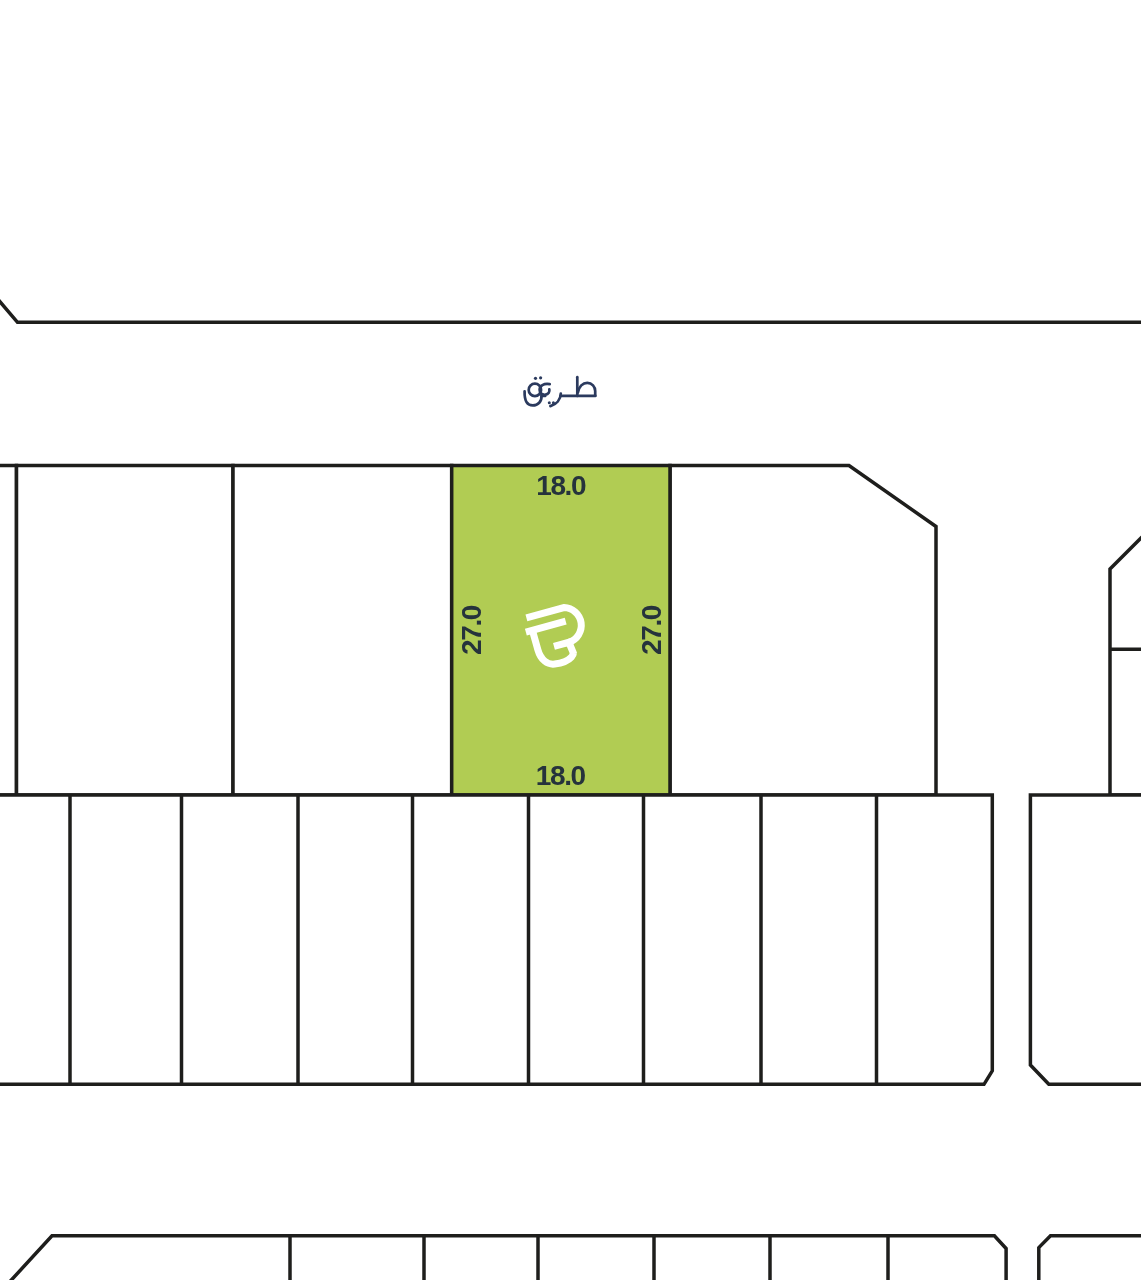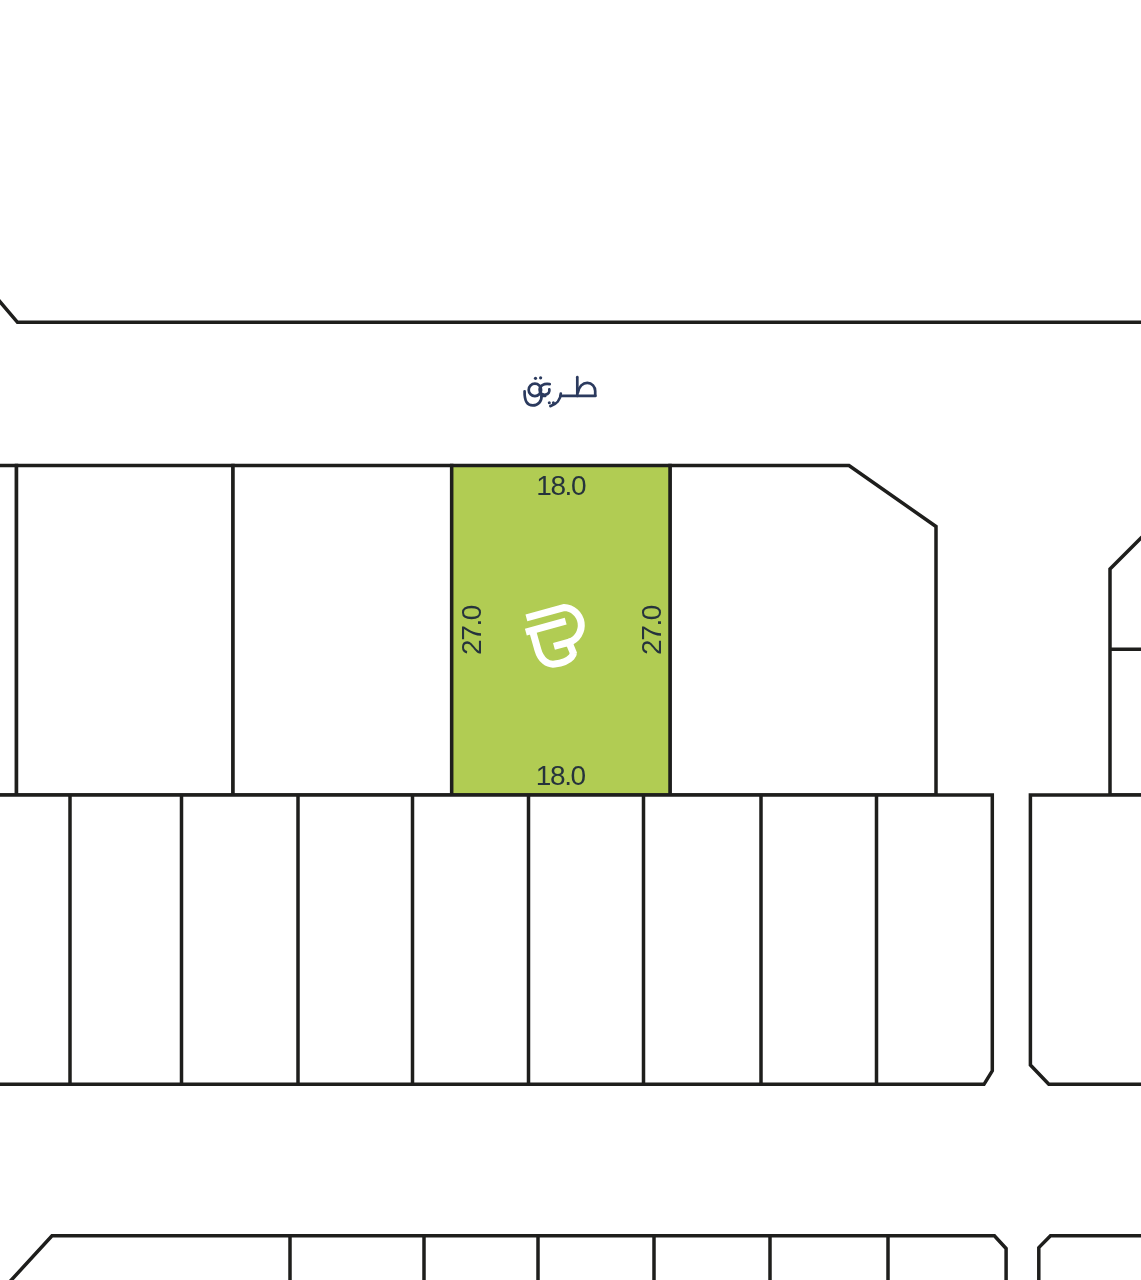--- a/index.html
+++ b/index.html
@@ -1,16 +1,16 @@
 <!DOCTYPE html>
 <html><head>
 <meta charset="utf-8">
 <style>
   html,body{margin:0;padding:0;background:#ffffff;overflow:hidden;}
-  .wrap{width:1141px;height:1280px;overflow:hidden;}
+  .wrap{width:1141px;height:1280px;overflow:hidden;font-weight:bold;}
   svg{display:block;}
   text{font-family:"Liberation Sans", sans-serif;}
 </style>
 </head>
 <body>
 <div class="wrap">
 <svg width="1141" height="1280" viewBox="0 0 1141 1280">
   <g fill="none" stroke="#1e1e1c" stroke-width="3.5">
 
     <path d="M -4 297 L 17.5 322.3 H 1145"></path>

